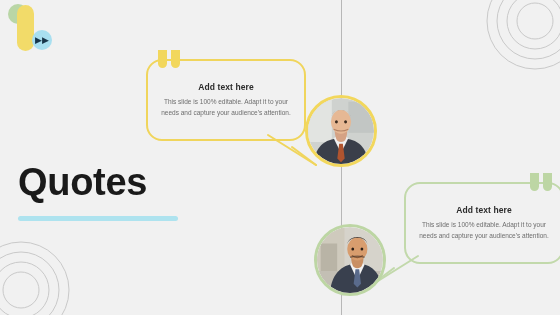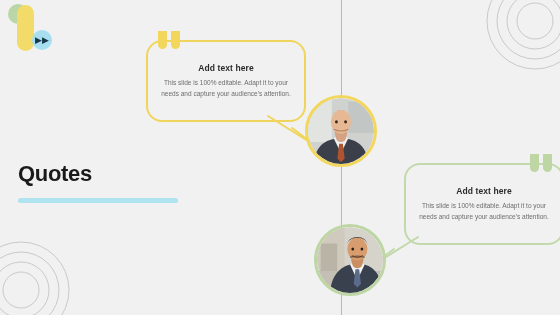--- a/index.html
+++ b/index.html
@@ -69,21 +69,21 @@
   }
 
   
   .title-block {
     position: absolute;
     left: 18px;
     top: 162px;
     width: 230px;
   }
   .title-text {
-    font-size: 22px;
+    font-size: 38px;
     font-weight: bold;
     color: #1a1a1a;
     letter-spacing: -0.3px;
     margin: 0;
     line-height: 1.1;
   }
   .title-rule {
     margin-top: 12px;
     width: 160px;
     height: 5px;
@@ -100,20 +100,21 @@
     height: 315px;
     background: #b7b7b7;
   }
 
   
   .bubble {
     position: absolute;
     box-sizing: border-box;
     border-radius: 16px;
     background: transparent;
+    margin-top: 19px;
   }
   .bubble-yellow {
     left: 146px;
     top: 40px;
     width: 160px;
     height: 82px;
     border: 2px solid #f0d55c;
   }
   .bubble-green {
     left: 404px;

